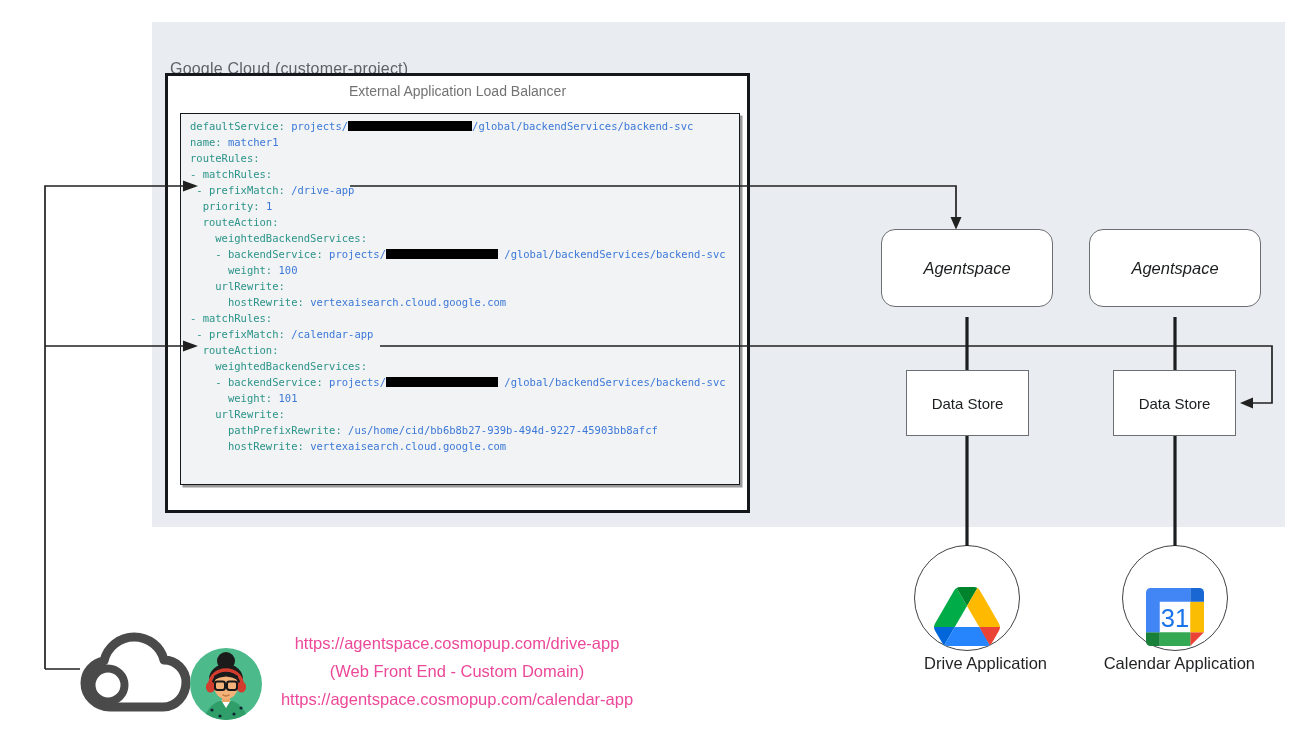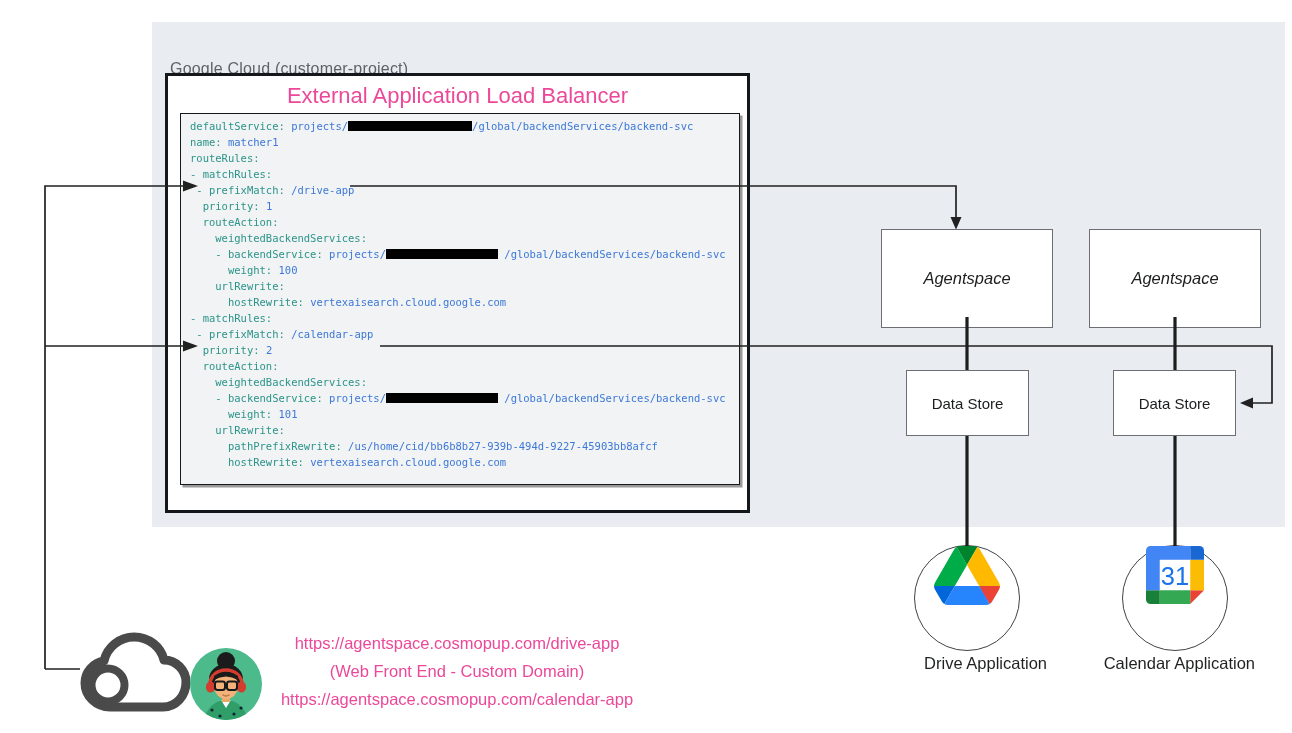--- a/index.html
+++ b/index.html
@@ -5,41 +5,41 @@
   html,body{margin:0;padding:0;background:#fff;}
   .stage{
     position:relative;width:1292px;height:733px;background:#ffffff;
     font-family:"Liberation Sans", sans-serif;color:#202124;overflow:hidden;
   }
   
   .gcp{position:absolute;left:152px;top:22px;width:1133px;height:505px;background:#e9edf2;}
   .gcp-label{position:absolute;left:18px;top:14px;font-size:16px;color:#5f6368;letter-spacing:.2px;margin-top:24px;}
   
   .lb{position:absolute;left:165px;top:73px;width:585px;height:440px;background:#fff;border:3px solid #15181b;box-sizing:border-box;}
-  .lb-title{position:absolute;left:0;top:7px;width:100%;text-align:center;font-size:22px;color:#ec4899;}
+  .lb-title{position:absolute;left:0;top:7px;width:100%;text-align:center;font-size:14px;color:#737373;}
   
   .code{
     position:absolute;left:12px;top:37px;width:560px;height:372px;box-sizing:border-box;
     background:#f1f3f4;border:1.5px solid #15181b;box-shadow:2.5px 2.5px 0 rgba(70,70,70,.55);
     padding:4px 9px;overflow:hidden;
   }
   .code-line{white-space:pre;font-family:"DejaVu Sans Mono", monospace;font-size:10.5px;line-height:16px;height:16px;}
   .tok-k{color:#2b9489;}
   .tok-v{color:#3c78d8;}
   .tok-p{color:#3c4043;}
   .redact{display:inline-block;width:112px;height:10px;background:#000;vertical-align:-1px;}
   .redact.wide{width:124px;}
   
   .node{position:absolute;background:#fff;border:1.5px solid #6b6f74;box-sizing:border-box;display:flex;align-items:center;justify-content:center;}
-  .agentspace{width:172px;height:99px;top:229px;font-size:16.5px;font-style:italic;color:#1b1d1f;}
+  .agentspace{width:172px;height:78px;top:229px;font-size:16.5px;font-style:italic;color:#1b1d1f;border-radius:14px;}
   .as1{left:881px;} .as2{left:1089px;}
   .datastore{width:123px;height:66px;top:370px;font-size:15px;color:#1b1d1f;}
   .ds1{left:906px;} .ds2{left:1113px;}
   
-  .app-circle{position:absolute;top:545px;width:106px;height:106px;border-radius:50%;background:#fff;border:1.6px solid #3f4347;box-sizing:border-box;display:flex;align-items:flex-start;justify-content:center;}
+  .app-circle{position:absolute;top:545px;width:106px;height:106px;border-radius:50%;background:#fff;border:1.6px solid #3f4347;box-sizing:border-box;display:flex;align-items:flex-end;justify-content:center;}
   .c1{left:914px;} .c2{left:1122px;}
   .app-label{position:absolute;top:652px;width:160px;text-align:right;font-size:16.5px;line-height:23px;color:#1f2123;}
   .l1{left:887px;} .l2{left:1095px;}
   
   .cloud{position:absolute;left:76px;top:626px;}
   .avatar{position:absolute;left:190px;top:648px;}
   .urls{position:absolute;left:268px;top:629px;width:378px;text-align:center;font-size:16.5px;line-height:28px;color:#ec4899;}
   
   .overlay{position:absolute;left:0;top:0;pointer-events:none;}
 </style>
@@ -62,21 +62,20 @@
         <div class="code-line"><span class="tok-p"> </span><span class="tok-k">- prefixMatch:</span><span class="tok-p"> </span><span class="tok-v">/drive-app</span></div>
         <div class="code-line"><span class="tok-p">  </span><span class="tok-k">priority:</span><span class="tok-p"> </span><span class="tok-v">1</span></div>
         <div class="code-line"><span class="tok-p">  </span><span class="tok-k">routeAction:</span></div>
         <div class="code-line"><span class="tok-p">    </span><span class="tok-k">weightedBackendServices:</span></div>
         <div class="code-line"><span class="tok-p">    </span><span class="tok-k">- backendService:</span><span class="tok-p"> </span><span class="tok-v">projects/</span><span class="redact"></span><span class="tok-p"> </span><span class="tok-v">/global/backendServices/backend-svc</span></div>
         <div class="code-line"><span class="tok-p">      </span><span class="tok-k">weight:</span><span class="tok-p"> </span><span class="tok-v">100</span></div>
         <div class="code-line"><span class="tok-p">    </span><span class="tok-k">urlRewrite:</span></div>
         <div class="code-line"><span class="tok-p">      </span><span class="tok-k">hostRewrite:</span><span class="tok-p"> </span><span class="tok-v">vertexaisearch.cloud.google.com</span></div>
         <div class="code-line"><span class="tok-k">- matchRules:</span></div>
         <div class="code-line"><span class="tok-p"> </span><span class="tok-k">- prefixMatch:</span><span class="tok-p"> </span><span class="tok-v">/calendar-app</span></div>
-        <div class="code-line"><span class="tok-p">  </span><span class="tok-k">priority:</span><span class="tok-p"> </span><span class="tok-v">2</span></div>
         <div class="code-line"><span class="tok-p">  </span><span class="tok-k">routeAction:</span></div>
         <div class="code-line"><span class="tok-p">    </span><span class="tok-k">weightedBackendServices:</span></div>
         <div class="code-line"><span class="tok-p">    </span><span class="tok-k">- backendService:</span><span class="tok-p"> </span><span class="tok-v">projects/</span><span class="redact"></span><span class="tok-p"> </span><span class="tok-v">/global/backendServices/backend-svc</span></div>
         <div class="code-line"><span class="tok-p">      </span><span class="tok-k">weight:</span><span class="tok-p"> </span><span class="tok-v">101</span></div>
         <div class="code-line"><span class="tok-p">    </span><span class="tok-k">urlRewrite:</span></div>
         <div class="code-line"><span class="tok-p">      </span><span class="tok-k">pathPrefixRewrite:</span><span class="tok-p"> </span><span class="tok-v">/us/home/cid/bb6b8b27-939b-494d-9227-45903bb8afcf</span></div>
         <div class="code-line"><span class="tok-p">      </span><span class="tok-k">hostRewrite:</span><span class="tok-p"> </span><span class="tok-v">vertexaisearch.cloud.google.com</span></div>
       </div>
   </div>
 

